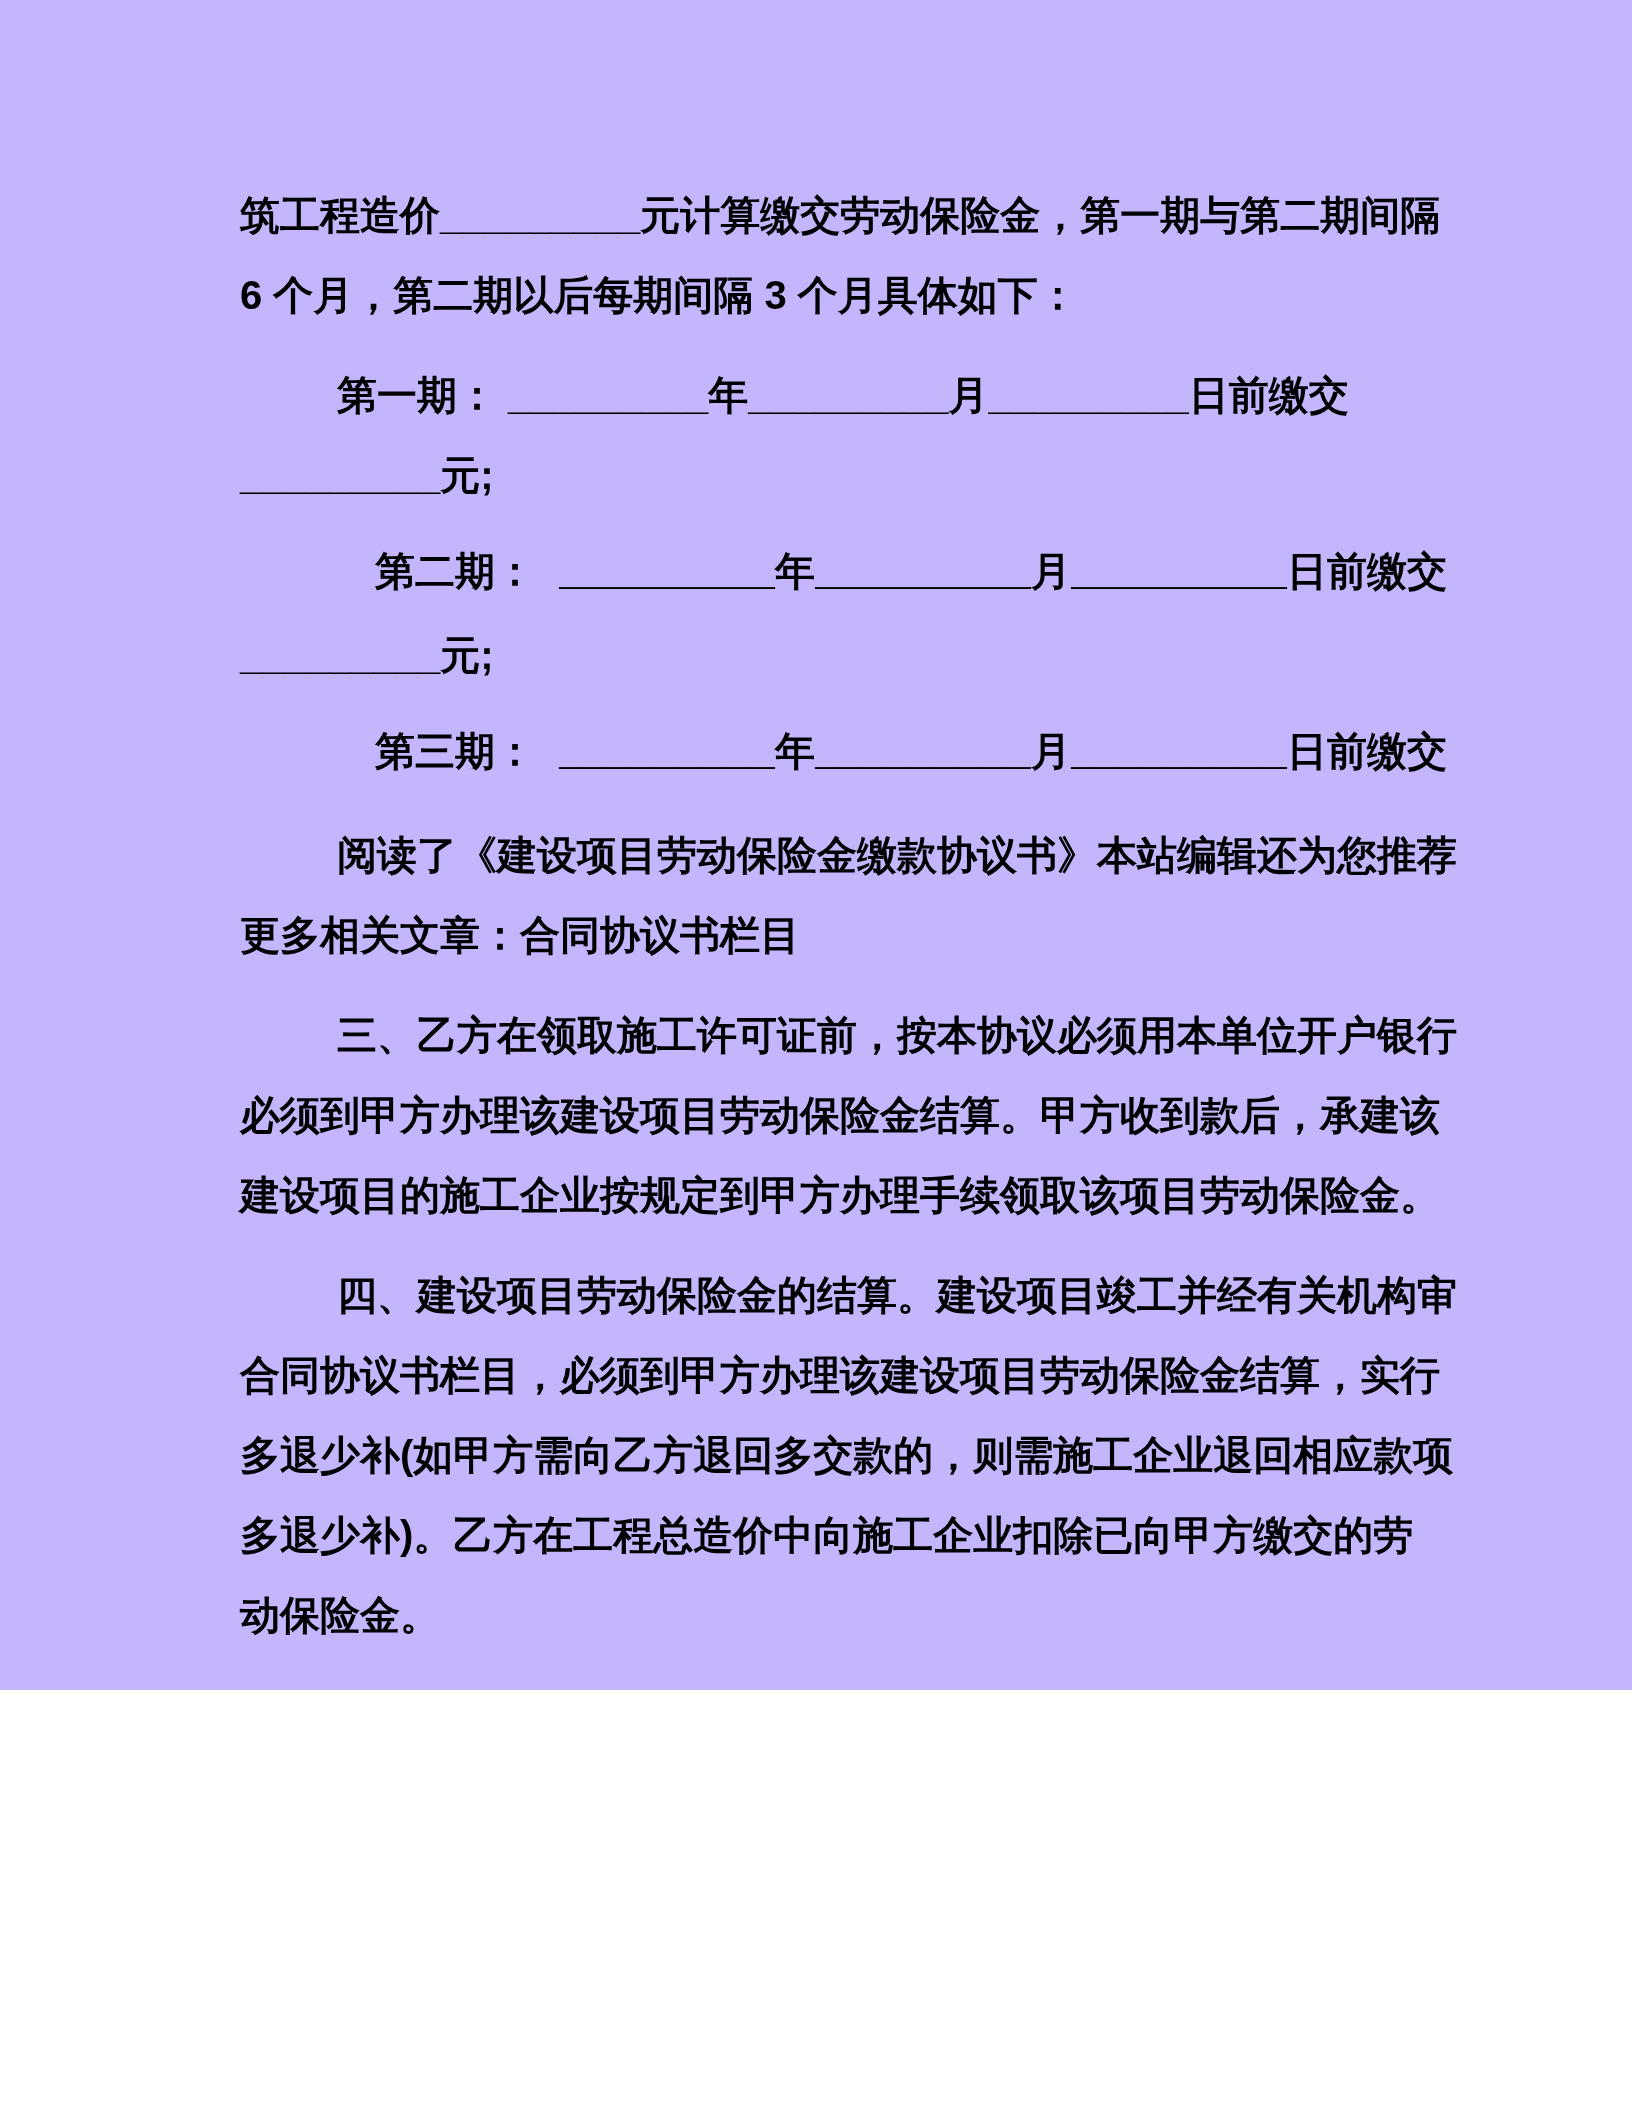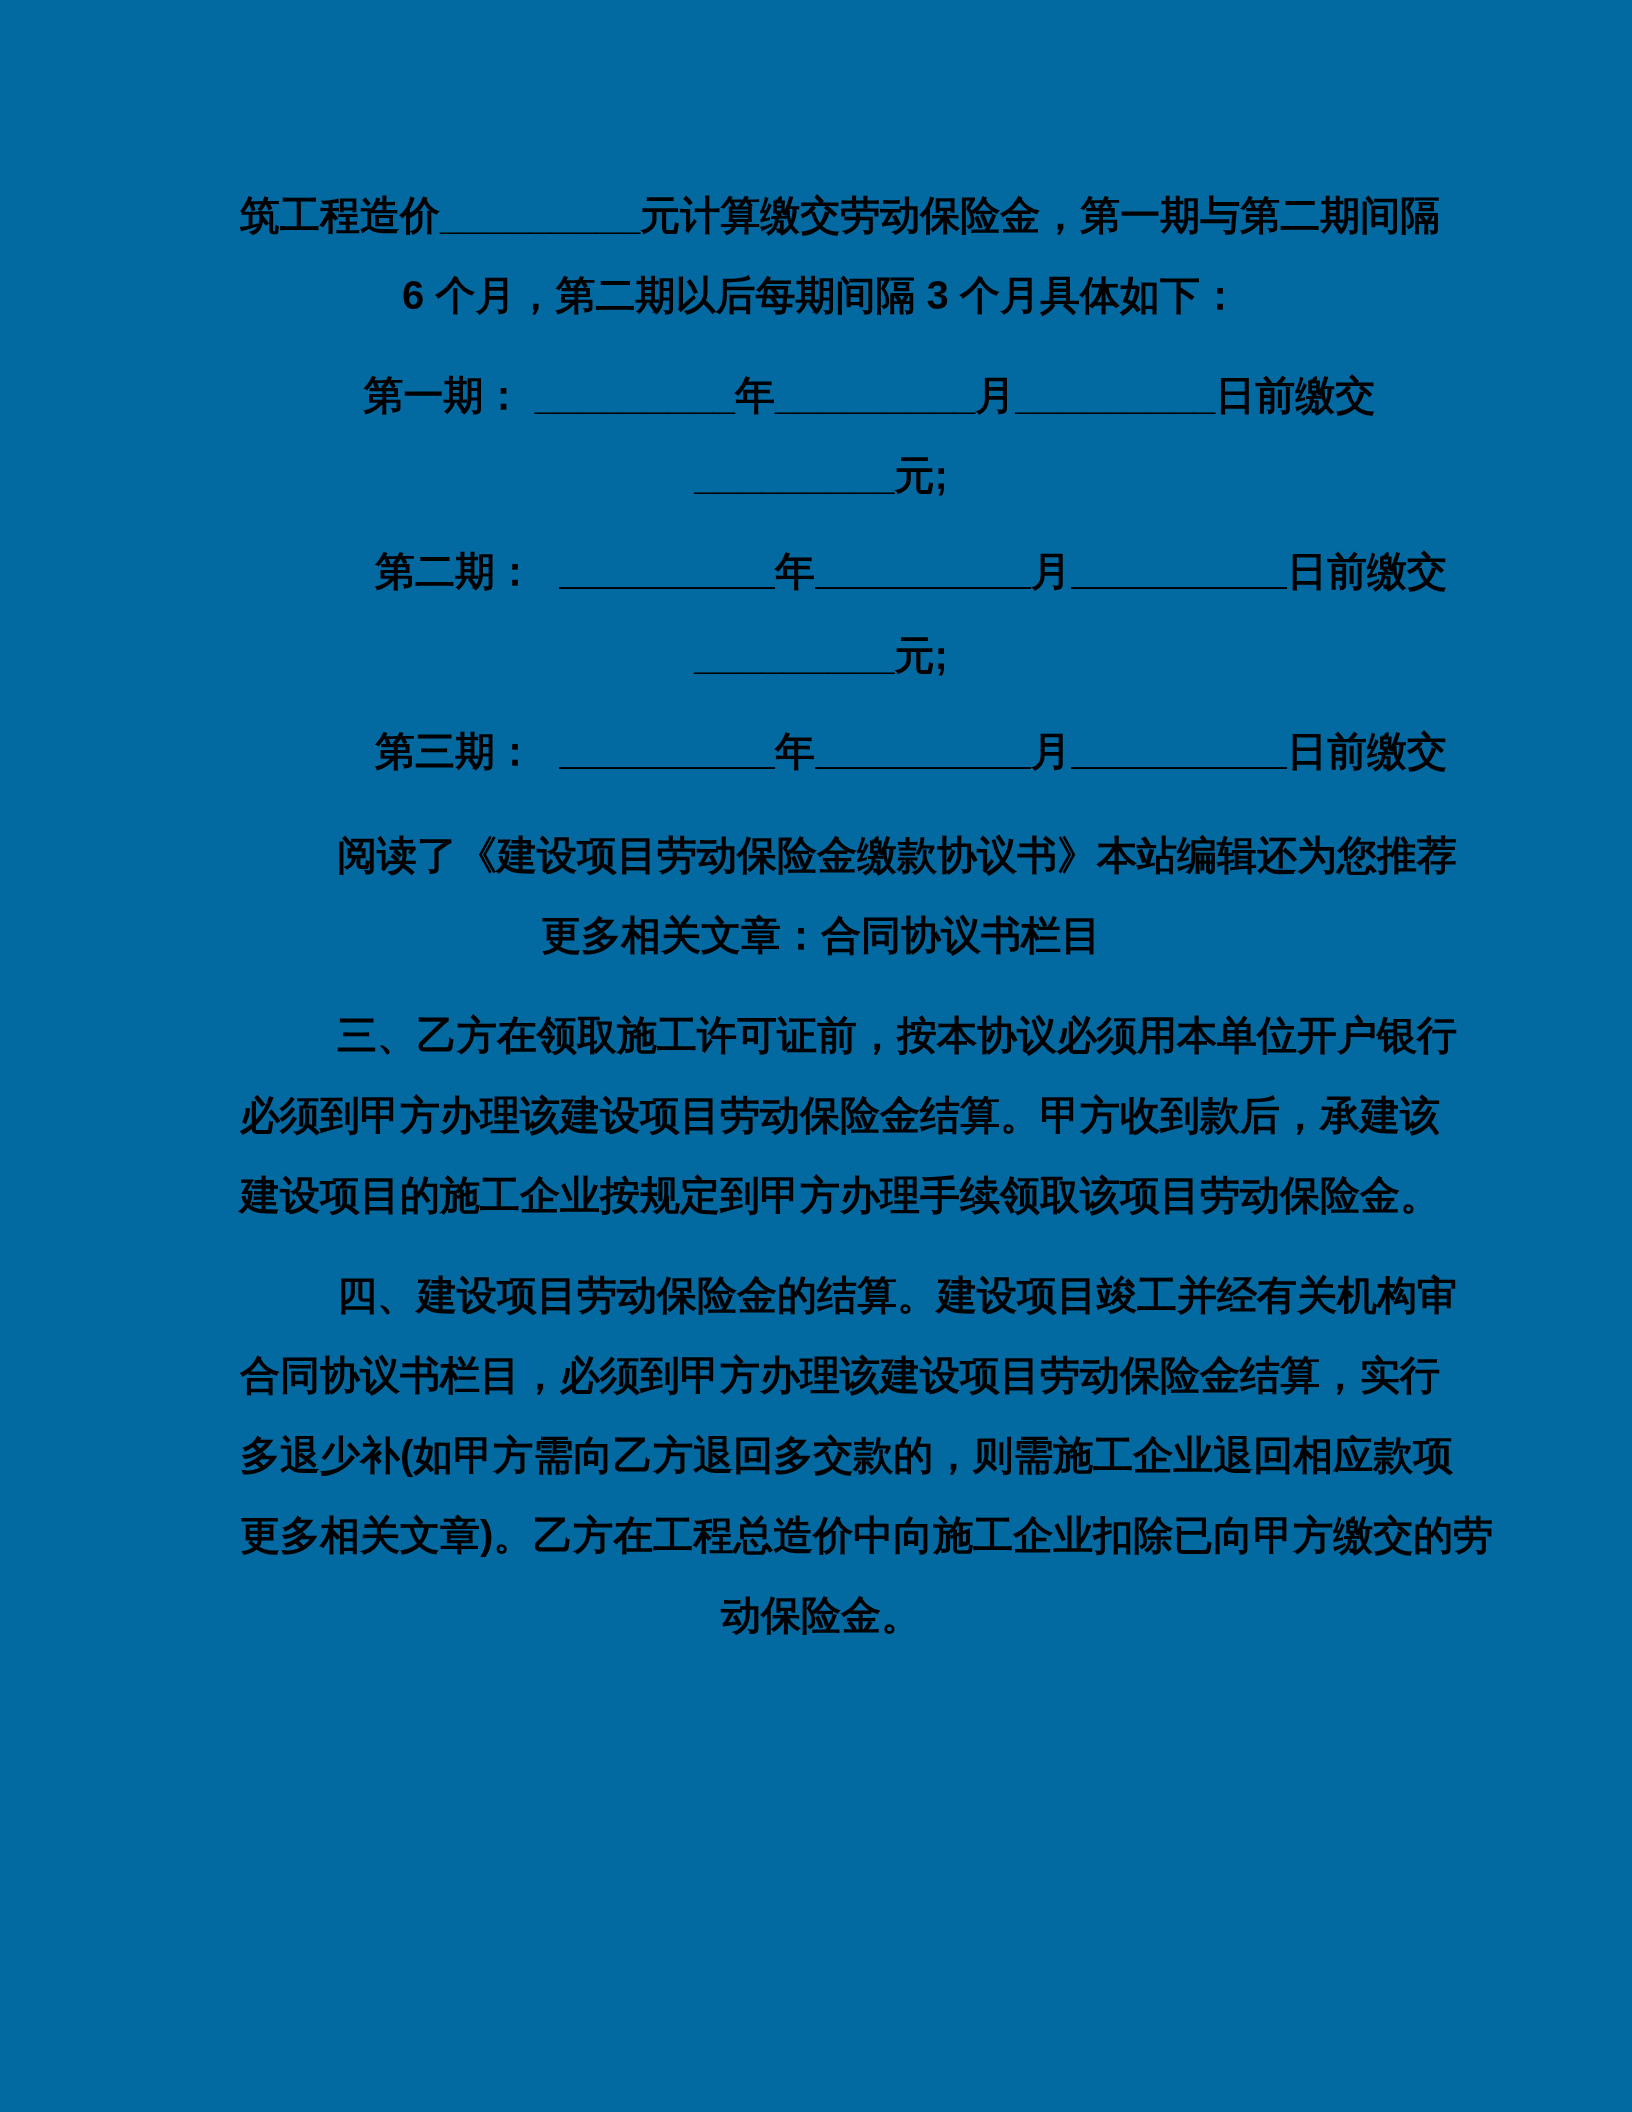--- a/index.html
+++ b/index.html
@@ -4,29 +4,28 @@
 <style>
   html, body {
     margin: 0;
     padding: 0;
     background: #ffffff;
   }
   .page {
     position: relative;
     box-sizing: border-box;
     width: 1632px;
-    height: 2112px;
-    background: #0369a1;
+    height: 1690px;
+    background: #c4b5fd;
     padding: 175px 230px 0 240px;
     font-family: "Liberation Sans", "DejaVu Sans", sans-serif;
     font-weight: 700;
     font-size: 40px;
     color: #000000;
     overflow: hidden;
-    text-align: center;
   }
   .line {
     line-height: 80px;
     height: 80px;
     white-space: nowrap;
     letter-spacing: 0px;
   }
   
   .pstart { margin-top: 20px; }
   
@@ -46,15 +45,15 @@
   <div class="line">_________元;</div>
   <div class="line pstart ind2">第三期： _________年_________月_________日前缴交</div>
   <div class="line pstart ind1">阅读了《建设项目劳动保险金缴款协议书》本站编辑还为您推荐</div>
   <div class="line">更多相关文章：合同协议书栏目</div>
   <div class="line pstart ind1">三、乙方在领取施工许可证前，按本协议必须用本单位开户银行</div>
   <div class="line">必须到甲方办理该建设项目劳动保险金结算。甲方收到款后，承建该</div>
   <div class="line">建设项目的施工企业按规定到甲方办理手续领取该项目劳动保险金。</div>
   <div class="line pstart ind1">四、建设项目劳动保险金的结算。建设项目竣工并经有关机构审</div>
   <div class="line">合同协议书栏目，必须到甲方办理该建设项目劳动保险金结算，实行</div>
   <div class="line">多退少补(如甲方需向乙方退回多交款的，则需施工企业退回相应款项</div>
-  <div class="line">更多相关文章)。乙方在工程总造价中向施工企业扣除已向甲方缴交的劳</div>
+  <div class="line">多退少补)。乙方在工程总造价中向施工企业扣除已向甲方缴交的劳</div>
   <div class="line">动保险金。</div>
 </div>
 
 </body></html>

